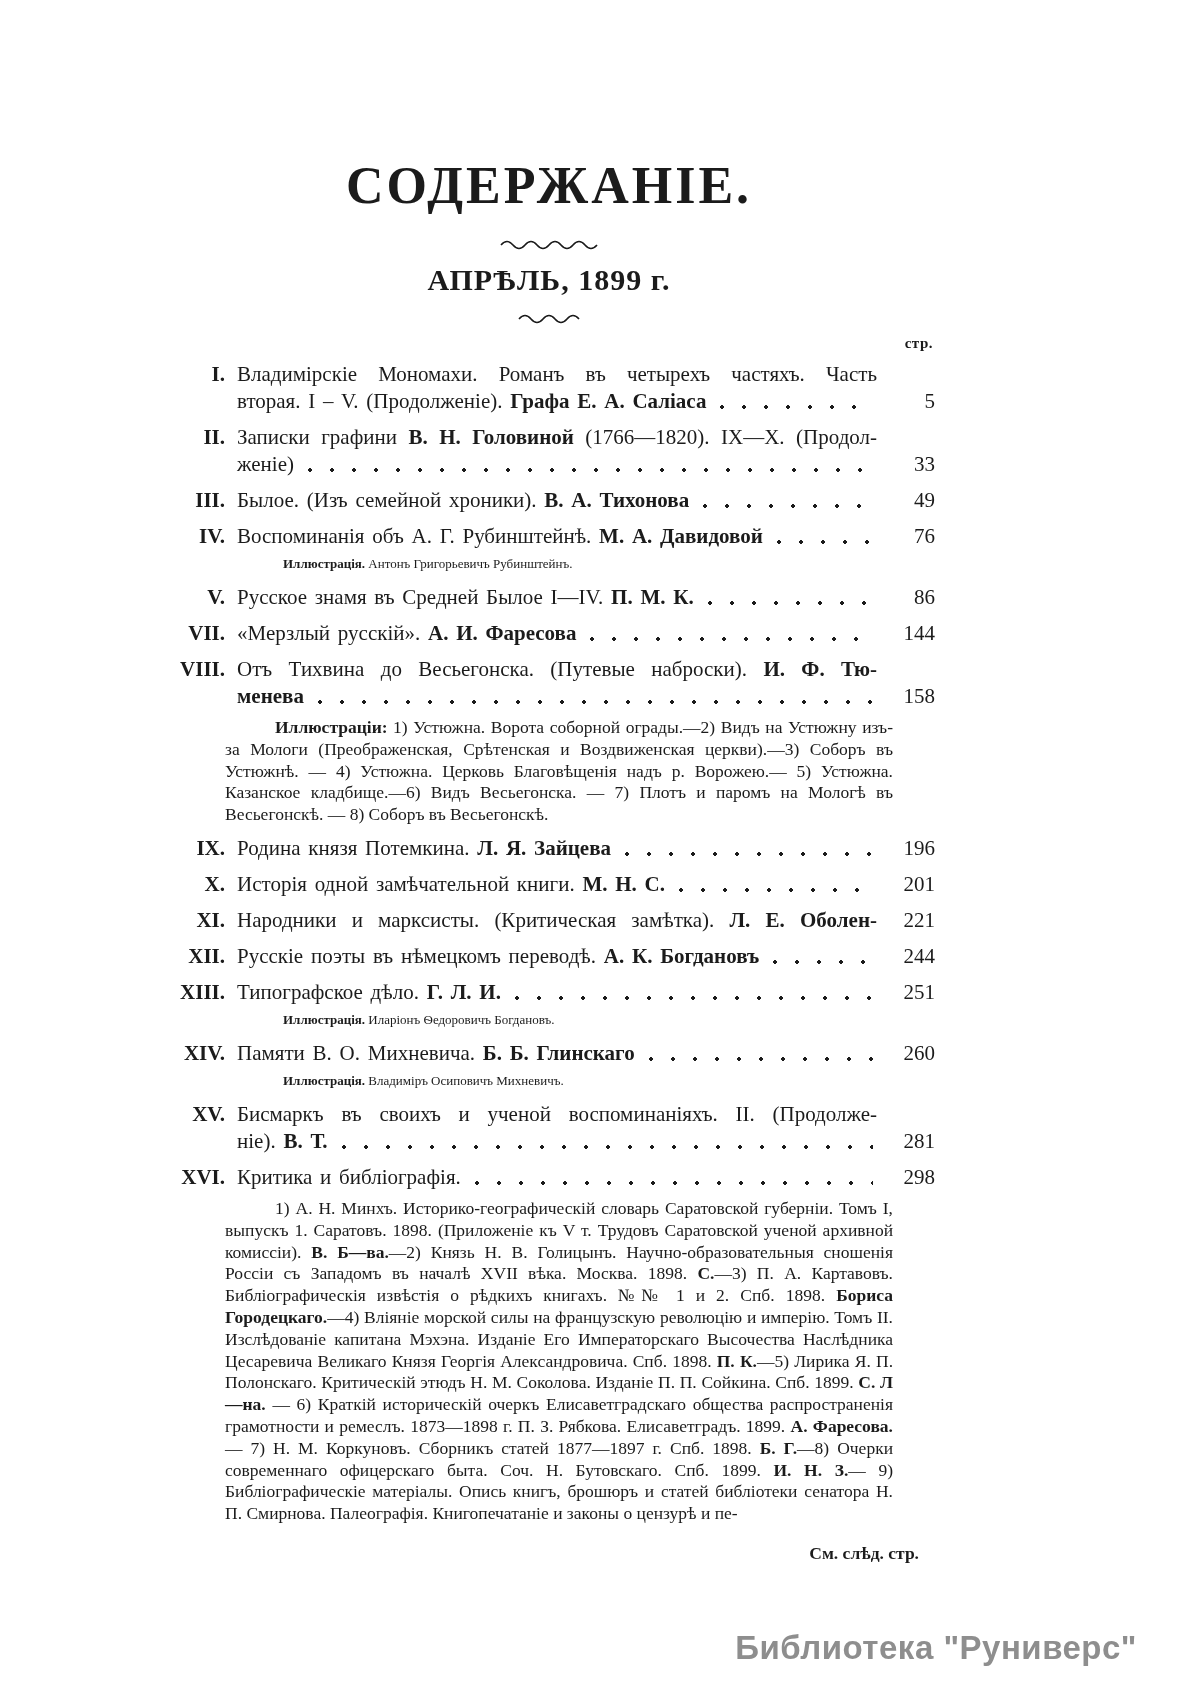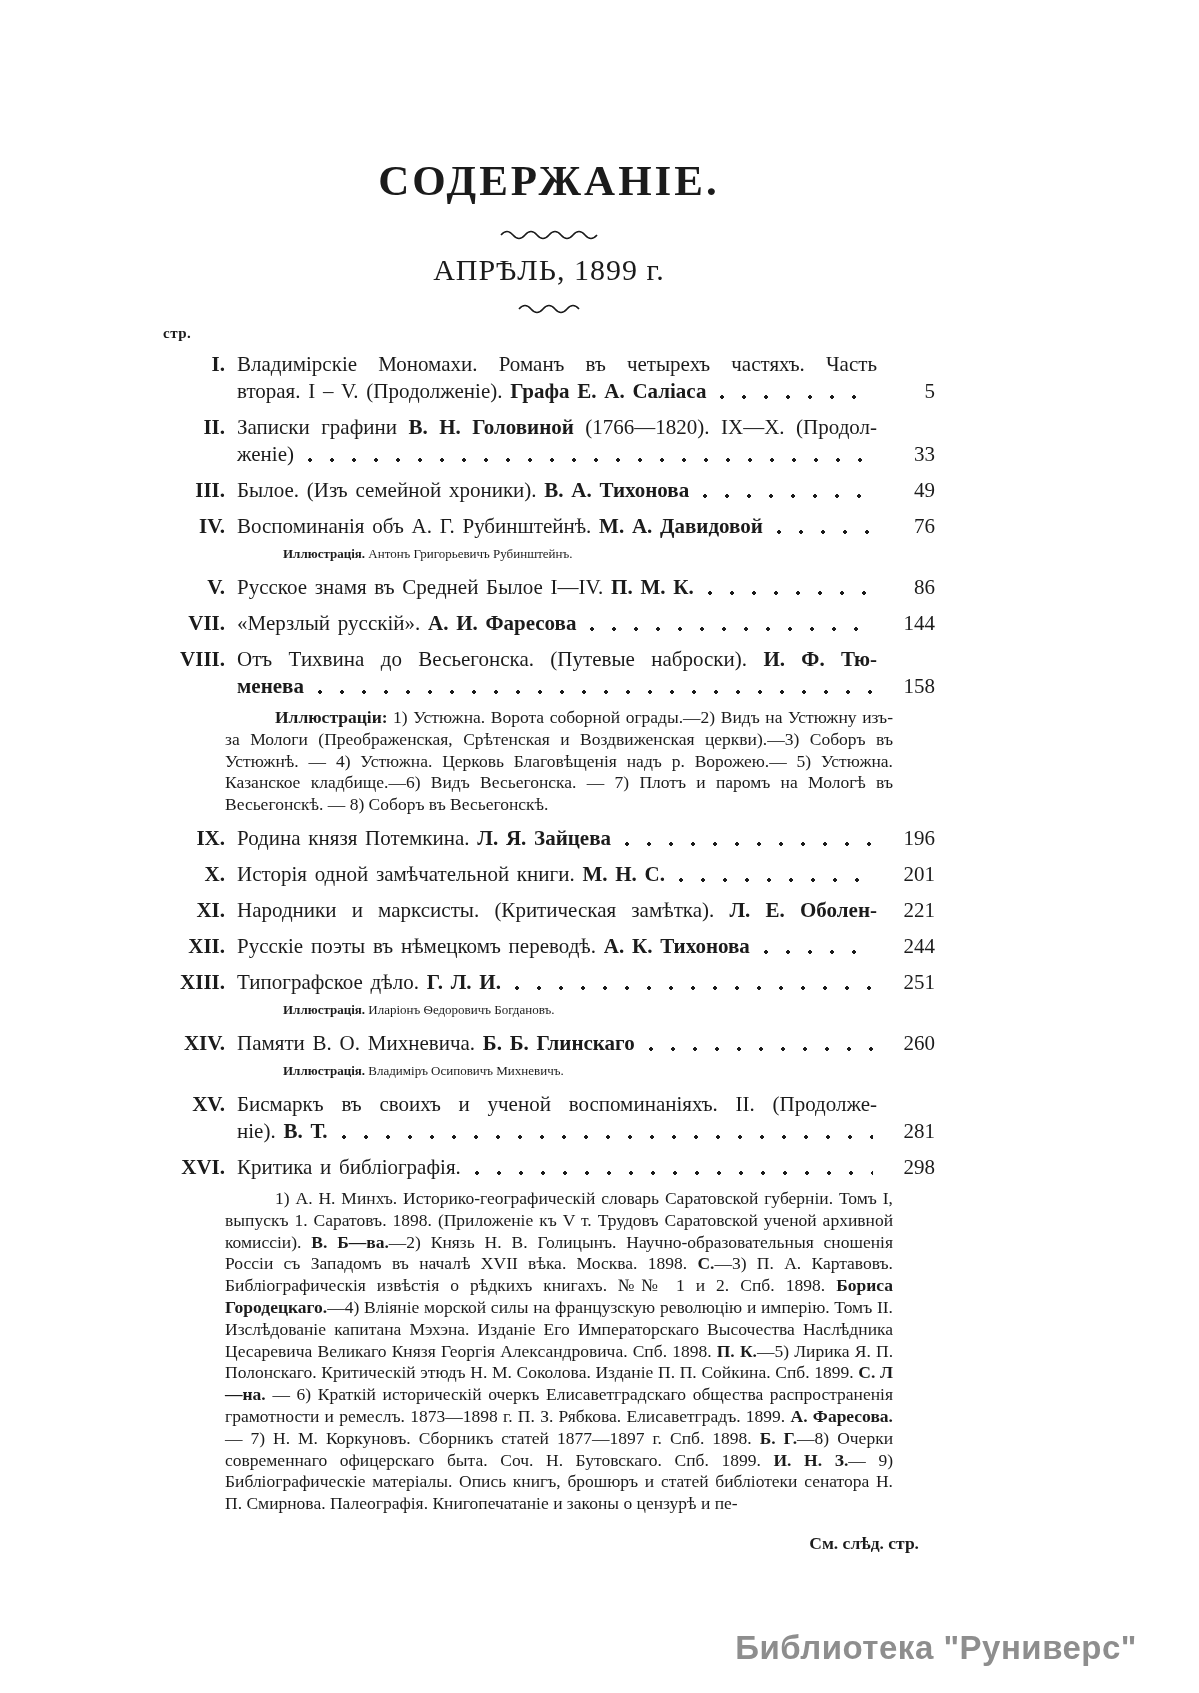--- a/index.html
+++ b/index.html
@@ -9,35 +9,35 @@
     background:#ffffff;
     font-family:"Liberation Serif", serif;
     color:#1b1b1b;
     overflow:hidden;
     box-sizing:border-box;
     padding-top:156px;
   }
   .center-col { margin-left:163px; width:772px; }
   .title {
     text-align:center;
-    font-size:43px;
+    font-size:52px;
     font-weight:700;
     letter-spacing:3px;
   }
   .squiggle { display:block; margin:24px auto 10px auto; }
   .squiggle.small { margin:16px auto 0 auto; }
   .issue {
     text-align:center;
     font-size:30px;
-    font-weight:400;
+    font-weight:700;
     letter-spacing:1px;
     margin-top:12px;
   }
   .col-header {
-    text-align:left;
+    text-align:right;
     font-size:15px;
     font-weight:700;
     letter-spacing:0.5px;
     padding-right:2px;
     margin-top:10px;
   }
   .entry { display:flex; margin-top:9px; }
   .num {
     flex:0 0 62px;
     text-align:right;
@@ -218,21 +218,21 @@
           <div class="num">XI.</div>
           <div class="body">
             <div class="line"><span class="txt"><span>Народники и марксисты. (Критическая замѣтка). </span><span class="b">Л. Е. Оболен-</span></span></div>
           </div>
           <div class="pagecol">221</div>
         </div>
         <div class="entry">
           <div class="num">XII.</div>
           <div class="body">
             <div class="line last">
-              <span class="txt"><span>Русскіе поэты въ нѣмецкомъ переводѣ. </span><span class="b">А. К. Тихонова</span></span>
+              <span class="txt"><span>Русскіе поэты въ нѣмецкомъ переводѣ. </span><span class="b">А. К. Богдановъ</span></span>
               <span class="dots"></span>
             </div>
           </div>
           <div class="pagecol">244</div>
         </div>
         <div class="entry">
           <div class="num">XIII.</div>
           <div class="body">
             <div class="line last">
               <span class="txt"><span>Типографское дѣло. </span><span class="b">Г. Л. И.</span></span>

